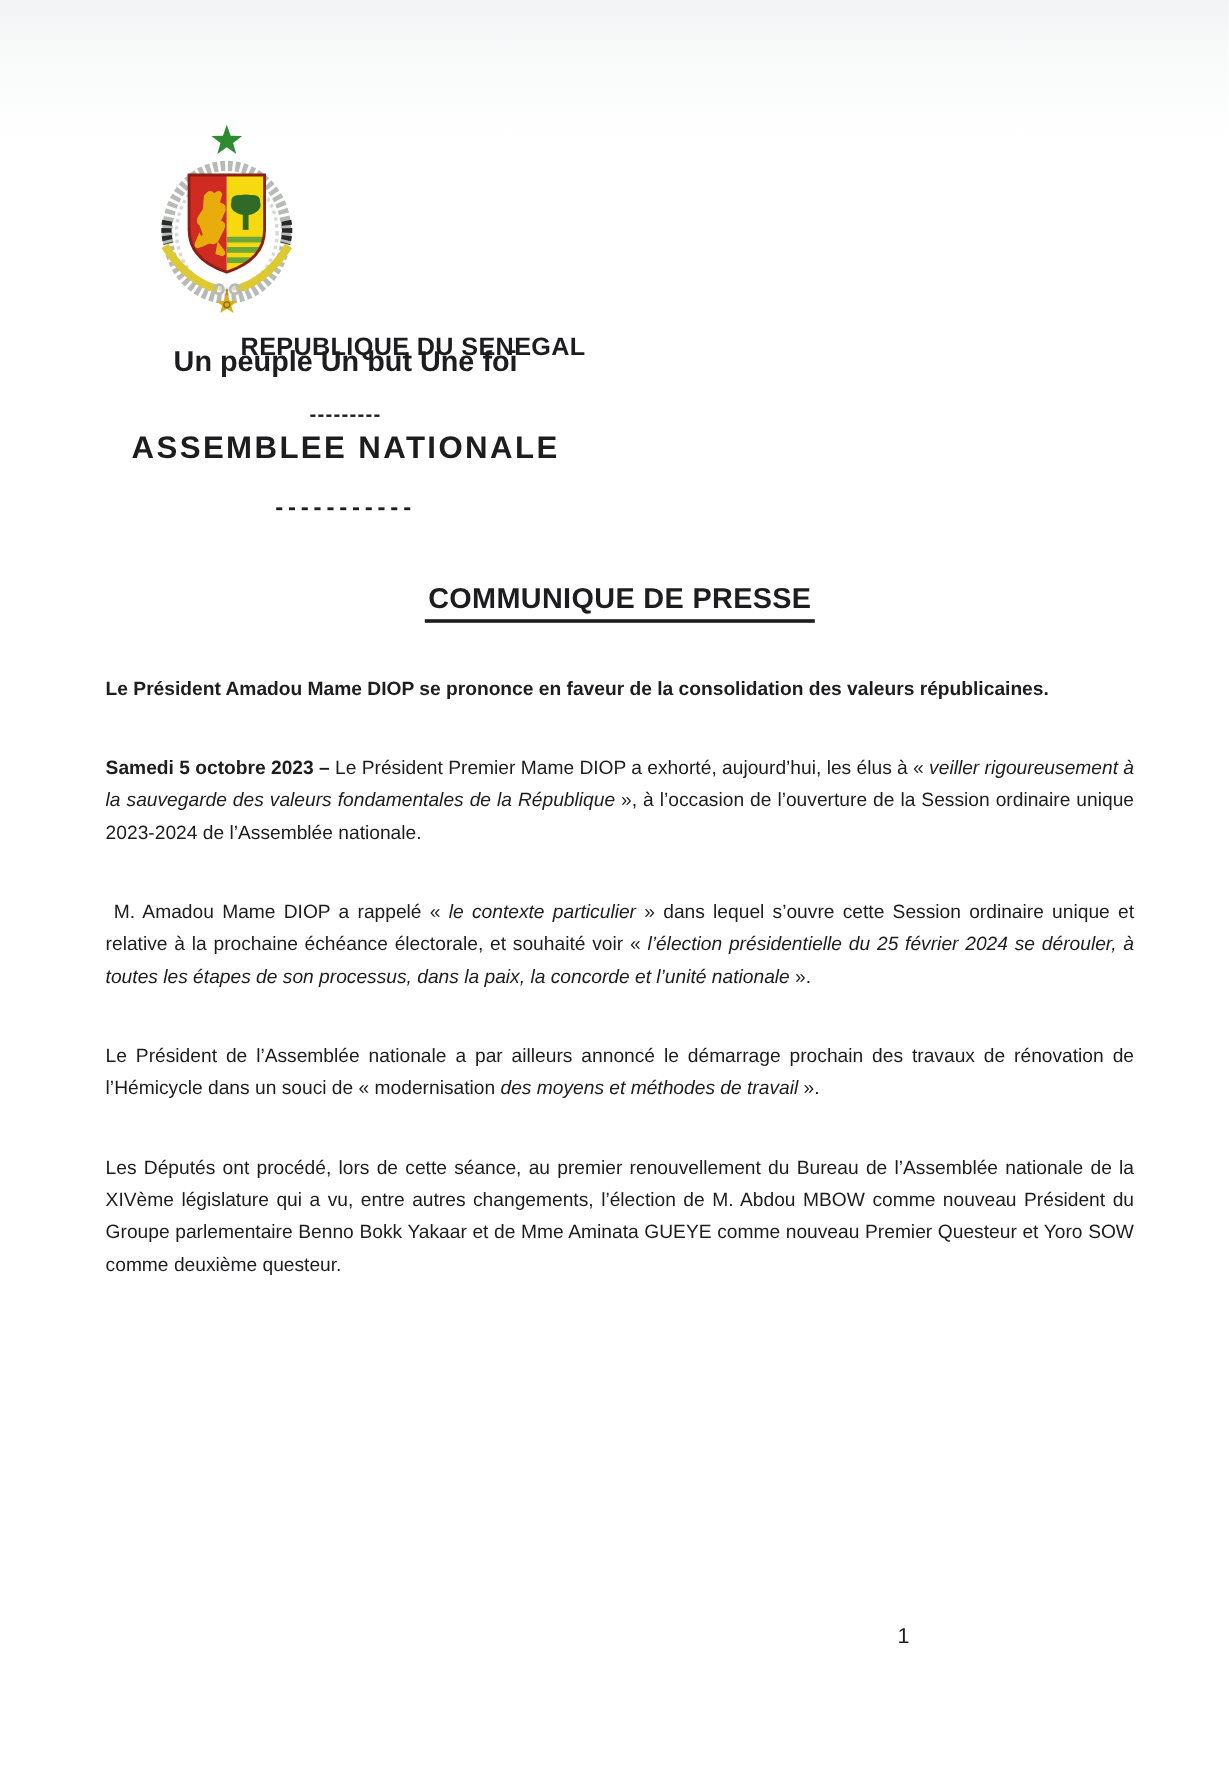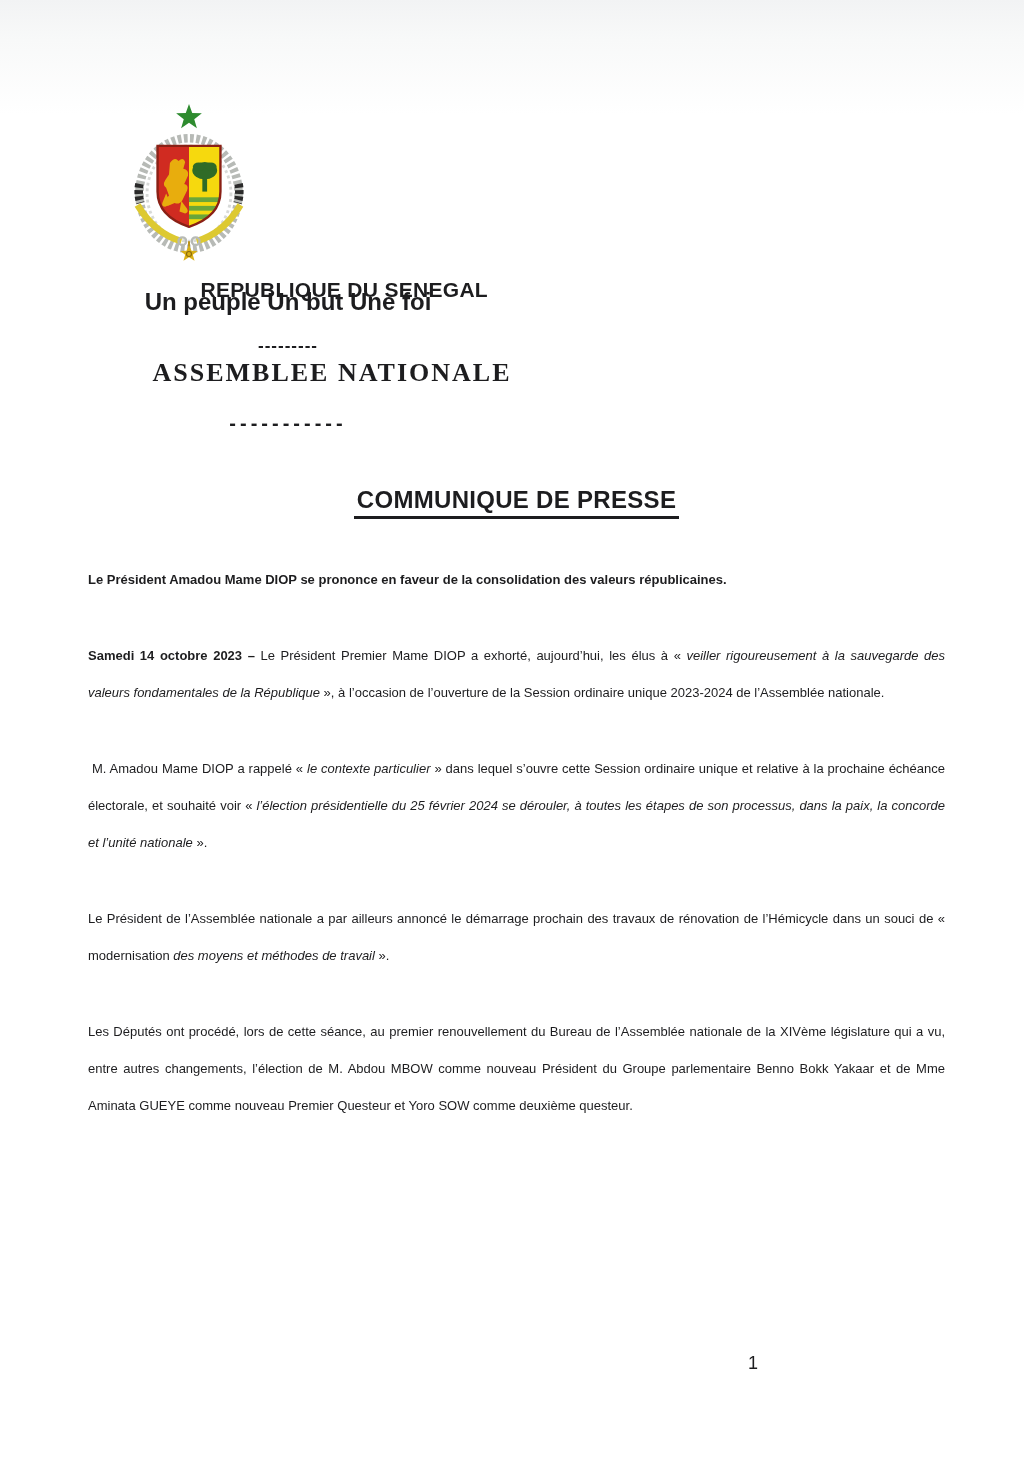--- a/index.html
+++ b/index.html
@@ -36,35 +36,35 @@
   .c-black-tip{stroke:#2a2a2a;}
   .c-ribbon{stroke:var(--ribbon-yellow,#ddc931);}
   .c-medal{fill:var(--medal-gold,#d9b016);}
   .c-border{stroke:#8a2015;}
   
   .hdr{position:absolute;left:0;width:400px;text-align:center;white-space:nowrap;}
   .hdr-republic{top:278px;font-size:21px;font-weight:bold;letter-spacing:.3px;text-align:right;}
   .hdr-motto{top:288px;font-size:24px;font-weight:bold;}
   .sep-small{top:336px;font-size:17px;font-weight:bold;letter-spacing:1px;}
   .hdr-institution{
-    top:358px;font-family:Liberation Serif, serif;font-weight:bold;
-    font-size:26px;letter-spacing:2px;margin-left:44px;
+    top:358px;font-family:Liberation Sans, sans-serif;font-weight:bold;
+    font-size:26px;letter-spacing:2px;
   }
   .sep-large{top:412px;font-size:20px;font-weight:bold;letter-spacing:4px;}
   
   .title-wrap{position:absolute;top:486px;left:0;width:857px;text-align:center;}
   .doc-title{
     display:inline-block;font-size:24px;font-weight:bold;letter-spacing:.3px;
     border-bottom:3px solid #1d1d1f;padding:0 3px 2px 3px;
   }
   
   .body-text{position:absolute;top:561px;left:0;width:857px;}
   .body-text p{
     margin:0 0 39px 0;
-    font-size:13px;line-height:37px;
+    font-size:16px;line-height:27px;
     text-align:justify;
   }
   .body-text .bold{font-weight:bold;}
   .body-text .italic{font-style:italic;margin-top:45px;}
   
   .page-number{position:absolute;left:748px;top:1353px;font-size:18px;}
 </style>
 </head>
 <body>
 
@@ -127,21 +127,21 @@
     <div class="hdr sep-small">---------</div>
     <div class="hdr hdr-institution">ASSEMBLEE NATIONALE</div>
     <div class="hdr sep-large">-----------</div>
 
     <div class="title-wrap">
       <span class="doc-title">COMMUNIQUE DE PRESSE</span>
     </div>
 
     <div class="body-text">
         <p><span class="bold">Le Président Amadou Mame DIOP se prononce en faveur de la consolidation des valeurs républicaines.</span></p>
-        <p><span class="bold">Samedi 14 octobre 2023 – </span><span>Le Président Premier Mame DIOP a exhorté, aujourd’hui, les élus à « </span><span class="italic">veiller rigoureusement à la sauvegarde des valeurs fondamentales de la République</span><span> », à l’occasion de l’ouverture de la Session ordinaire unique 2023-2024 de l’Assemblée nationale.</span></p>
+        <p><span class="bold">Samedi 5 octobre 2023 – </span><span>Le Président Premier Mame DIOP a exhorté, aujourd’hui, les élus à « </span><span class="italic">veiller rigoureusement à la sauvegarde des valeurs fondamentales de la République</span><span> », à l’occasion de l’ouverture de la Session ordinaire unique 2023-2024 de l’Assemblée nationale.</span></p>
         <p><span>&nbsp;M. Amadou Mame DIOP a rappelé « </span><span class="italic">le contexte particulier</span><span> » dans lequel s’ouvre cette Session ordinaire unique et relative à la prochaine échéance électorale, et souhaité voir « </span><span class="italic">l’élection présidentielle du 25 février 2024 se dérouler, à toutes les étapes de son processus, dans la paix, la concorde et l’unité nationale</span><span> ».</span></p>
         <p><span>Le Président de l’Assemblée nationale a par ailleurs annoncé le démarrage prochain des travaux de rénovation de l’Hémicycle dans un souci de « modernisation </span><span class="italic">des moyens et méthodes de travail</span><span> ».</span></p>
         <p><span>Les Députés ont procédé, lors de cette séance, au premier renouvellement du Bureau de l’Assemblée nationale de la XIVème législature qui a vu, entre autres changements, l’élection de M. Abdou MBOW comme nouveau Président du Groupe parlementaire Benno Bokk Yakaar et de Mme Aminata GUEYE comme nouveau Premier Questeur et Yoro SOW comme deuxième questeur.</span></p>
       </div>
   </div>
 
   <div class="page-number">1</div>
 </div>
 
 </body></html>

